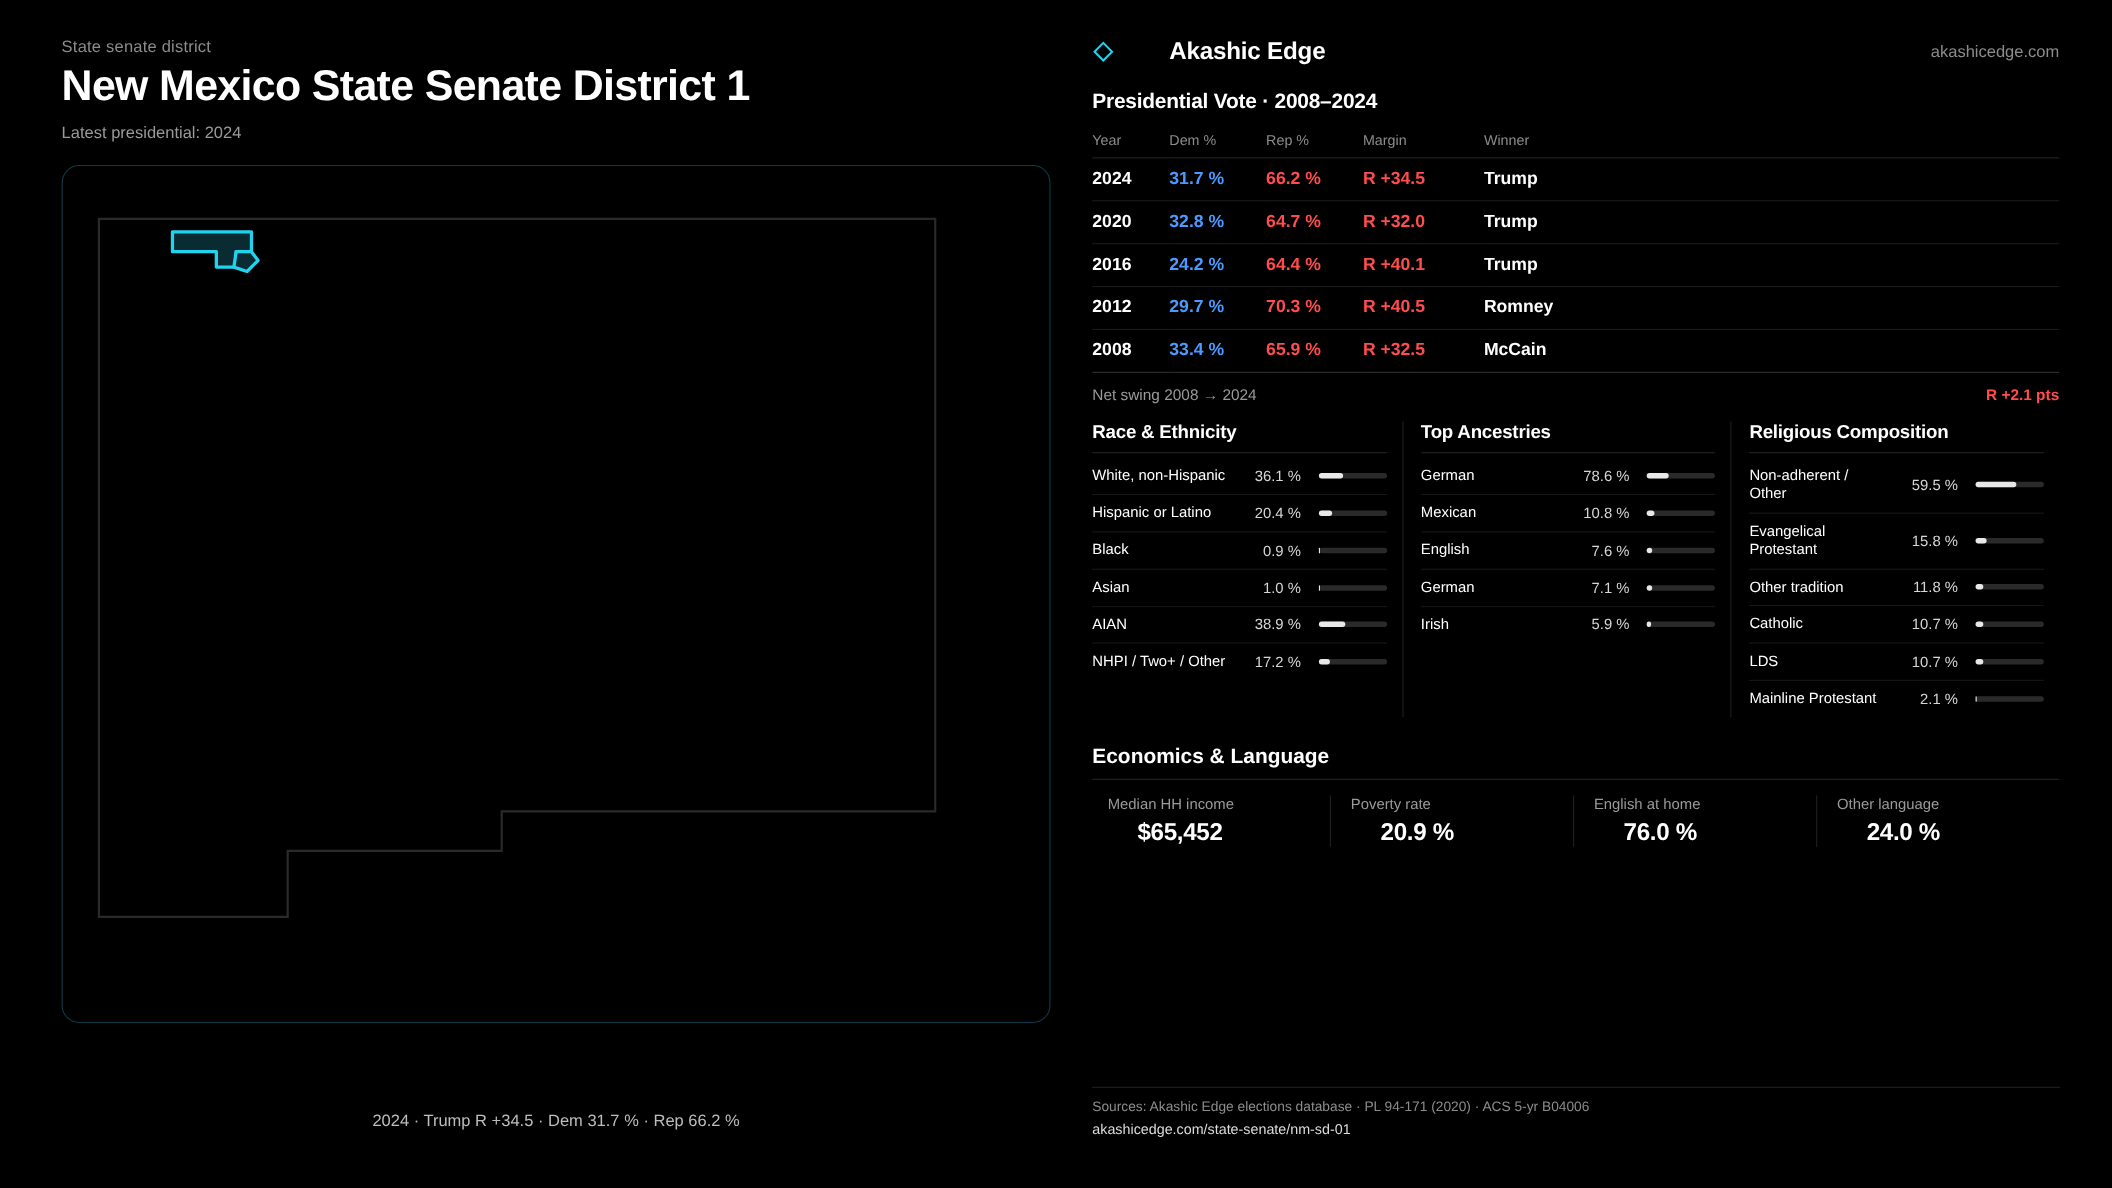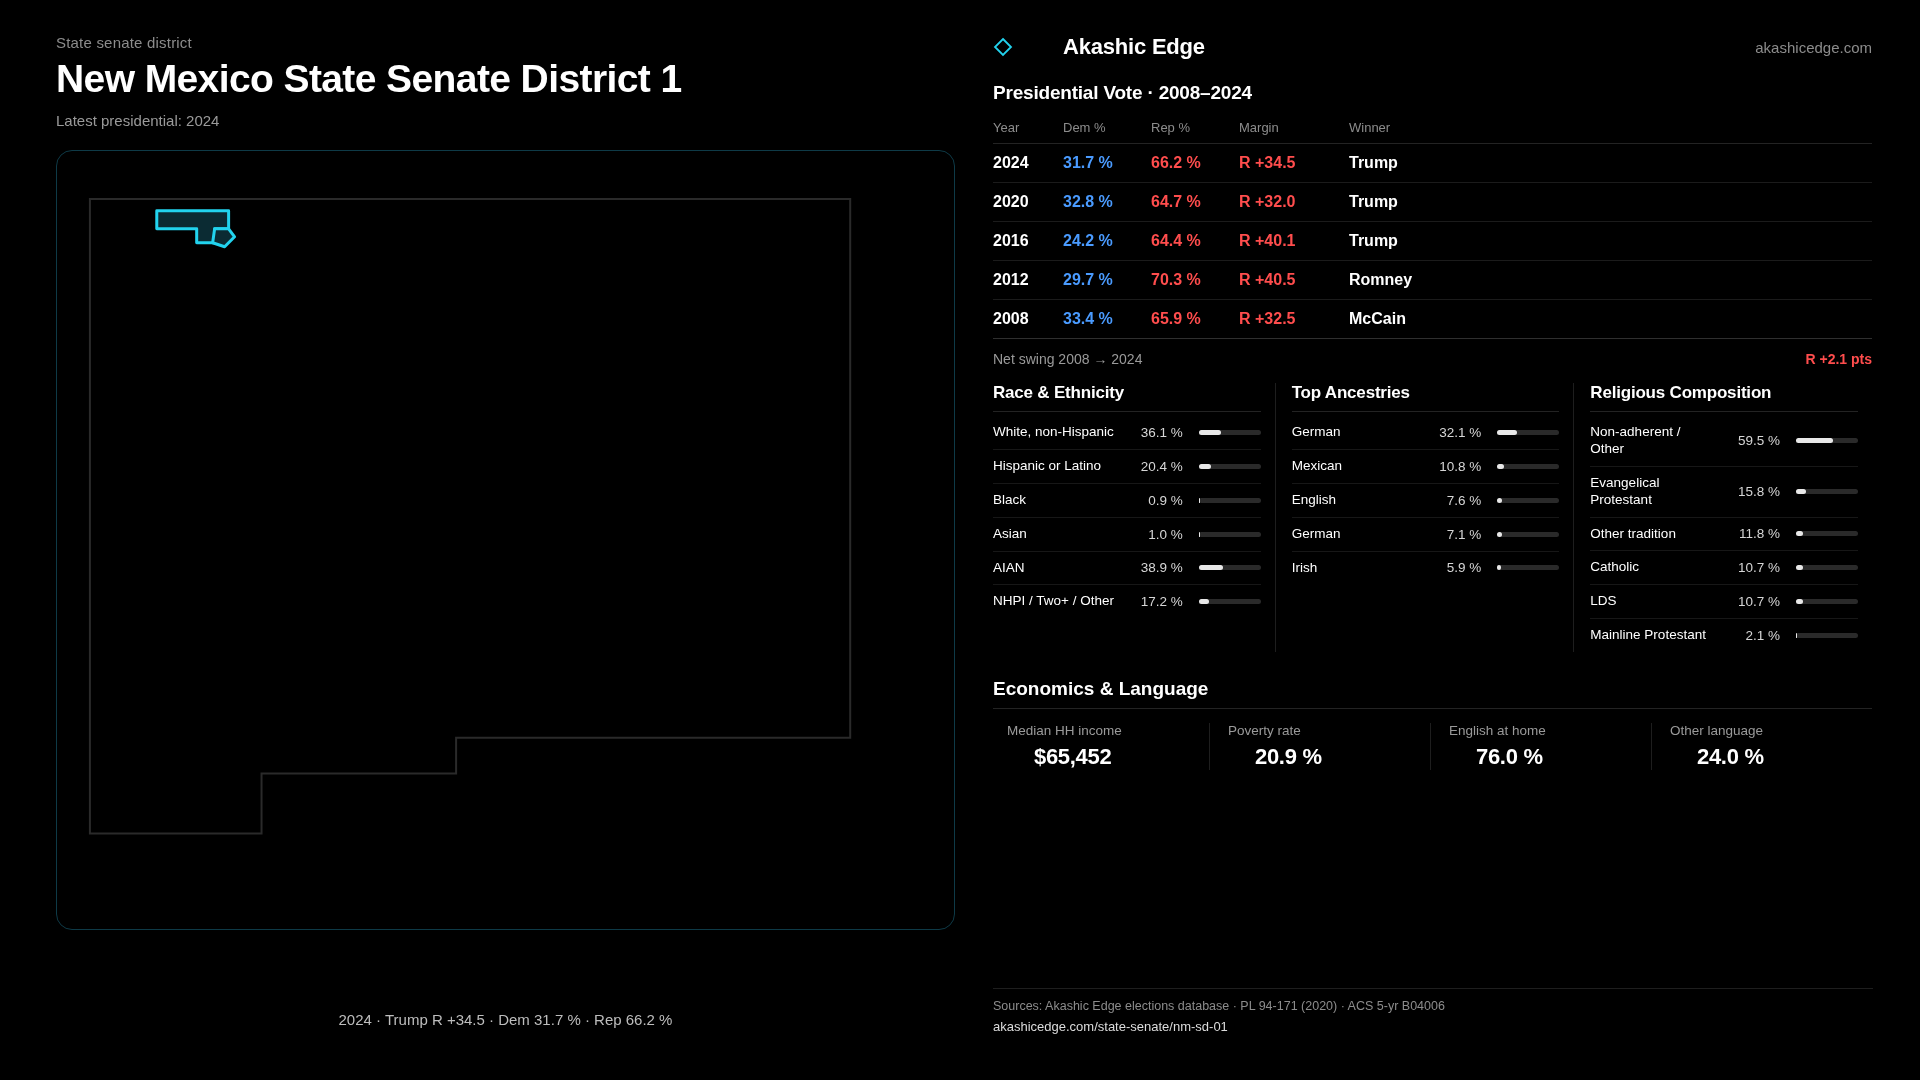--- a/index.html
+++ b/index.html
@@ -264,21 +264,21 @@
               <i style="width:17.2%"></i>
             </span>
         </div>
       </div>
 
       <div class="demo-col">
         <div class="demo-title">Top Ancestries</div>
         <div class="demo-head-rule"></div>
         <div class="demo-row">
           <span class="demo-name">German</span>
-          <span class="demo-val">32.1 %</span>
+          <span class="demo-val">78.6 %</span>
           <span class="demo-bar">
               <i style="width:32.1%"></i>
             </span>
         </div>
         <div class="demo-row">
           <span class="demo-name">Mexican</span>
           <span class="demo-val">10.8 %</span>
           <span class="demo-bar">
               <i style="width:10.8%"></i>
             </span>

